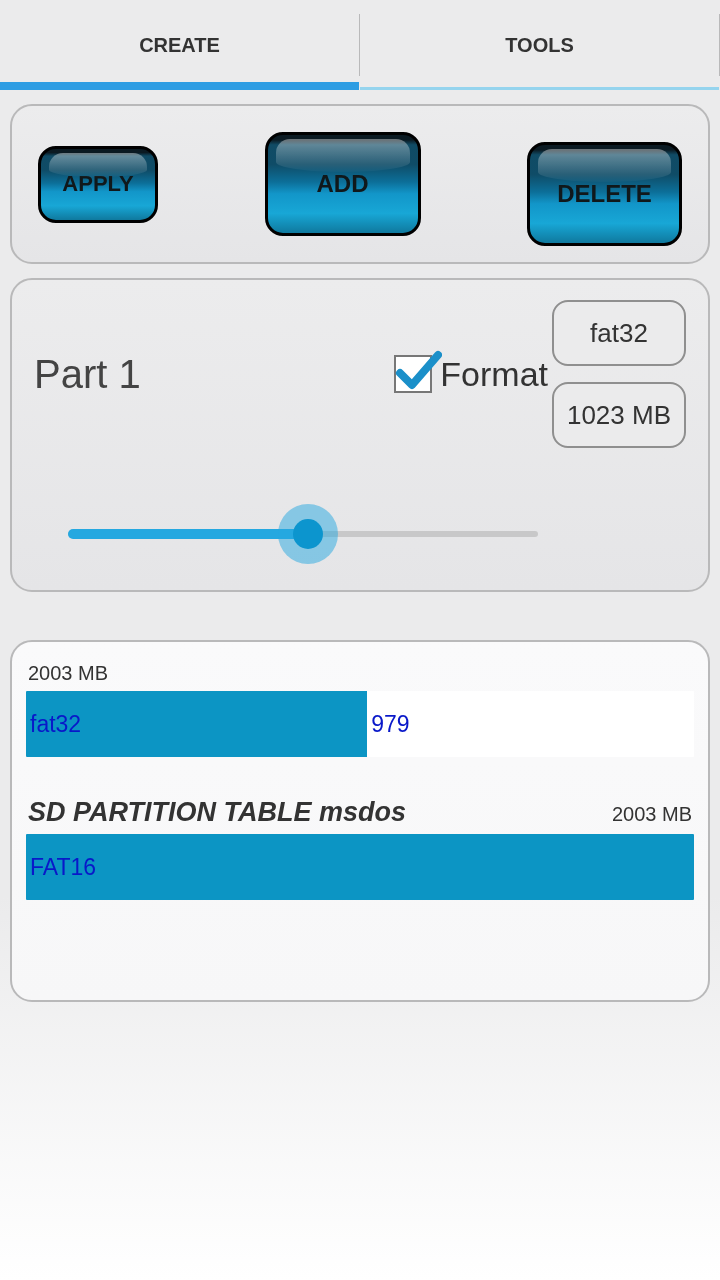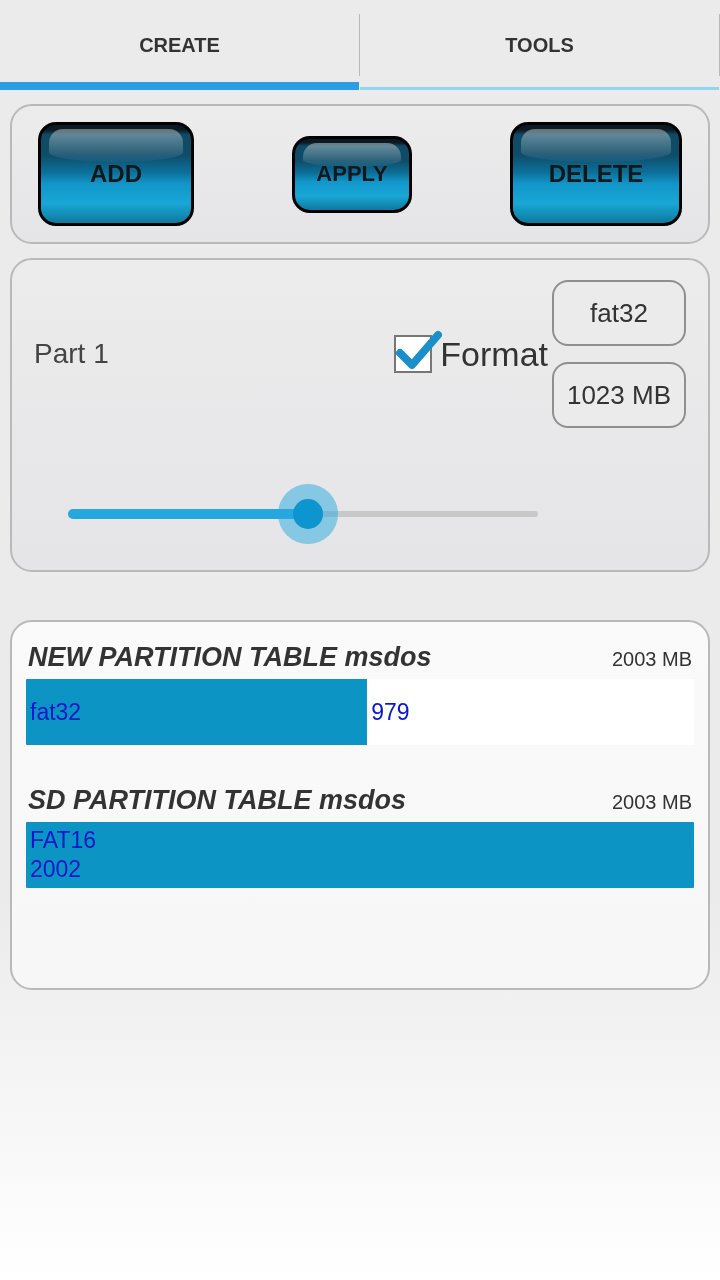--- a/index.html
+++ b/index.html
@@ -89,30 +89,30 @@
     content: "";
     position: absolute;
     top: 4px; left: 8px; right: 8px;
     height: 34%;
     border-radius: 14px 14px 50% 50% / 14px 14px 30% 30%;
     background: linear-gradient(to bottom, rgba(255,255,255,0.4), rgba(255,255,255,0.02));
     pointer-events: none;
   }
   .btn-add    { width: 156px; height: 104px; }
   .btn-apply  { width: 120px; height: 77px; font-size: 22px; }
-  .btn-delete { width: 172px; height: 104px; }
+  .btn-delete { width: 155px; height: 104px; margin-top: 20px; }
 
   
   .part-panel { padding: 20px 22px 30px 22px; }
   .part-row {
     display: flex;
     align-items: center;
     justify-content: space-between;
   }
-  .part-title { font-size: 28px; color: #444; }
+  .part-title { font-size: 40px; color: #444; }
   .format-wrap {
     display: flex;
     align-items: center;
     gap: 8px;
     margin-left: auto;
     margin-right: 4px;
   }
   .checkbox {
     width: 38px; height: 38px;
     border: 2px solid #777;
@@ -232,25 +232,25 @@
   </div>
   <div class="tab-sep"></div>
   <div class="tab inactive">
     <span>TOOLS</span>
   </div>
   <div class="tab-sep"></div>
 </div>
 
 <div class="panel">
   <div class="btn-row">
+    <div class="glass-btn btn-apply">
+      <span>APPLY</span>
+    </div>
     <div class="glass-btn btn-add">
       <span>ADD</span>
-    </div>
-    <div class="glass-btn btn-apply">
-      <span>APPLY</span>
     </div>
     <div class="glass-btn btn-delete">
       <span>DELETE</span>
     </div>
   </div>
 </div>
 
 <div class="panel part-panel">
   <div class="part-row">
     <div class="part-title">Part 1</div>
@@ -276,39 +276,37 @@
     <div class="slider-fill" id="slider-fill" style="width: 240.045px;"></div>
     <div class="slider-thumb-outer" id="slider-thumb-outer" style="left: 274.045px;"></div>
     <div class="slider-thumb-inner" id="slider-thumb-inner" style="left: 274.045px;"></div>
   </div>
 </div>
 
 <div class="table-panel">
 
   <div class="table-block">
     <div class="tbl-head">
-      <div class="tbl-title">NEW PARTITION TABLE msdos</div>
       <div class="tbl-size">2003 MB</div>
     </div>
     <div class="part-bar" id="bar-new">
         <div class="part-seg seg-blue" style="flex: 51.1 0 0px;">
           <div>fat32</div>
         </div>
         <div class="part-seg seg-white" style="flex: 48.9 0 0px; justify-content: center;">
           <div>979</div>
         </div>
       </div>
   </div>
 
   <div class="table-block">
     <div class="tbl-head">
       <div class="tbl-title">SD PARTITION TABLE msdos</div>
       <div class="tbl-size">2003 MB</div>
     </div>
     <div class="part-bar" id="bar-sd">
         <div class="part-seg seg-blue" style="flex: 100 0 0px;">
           <div>FAT16</div>
-          <div>2002</div>
         </div>
       </div>
   </div>
 
 </div>
 
 </body></html>

